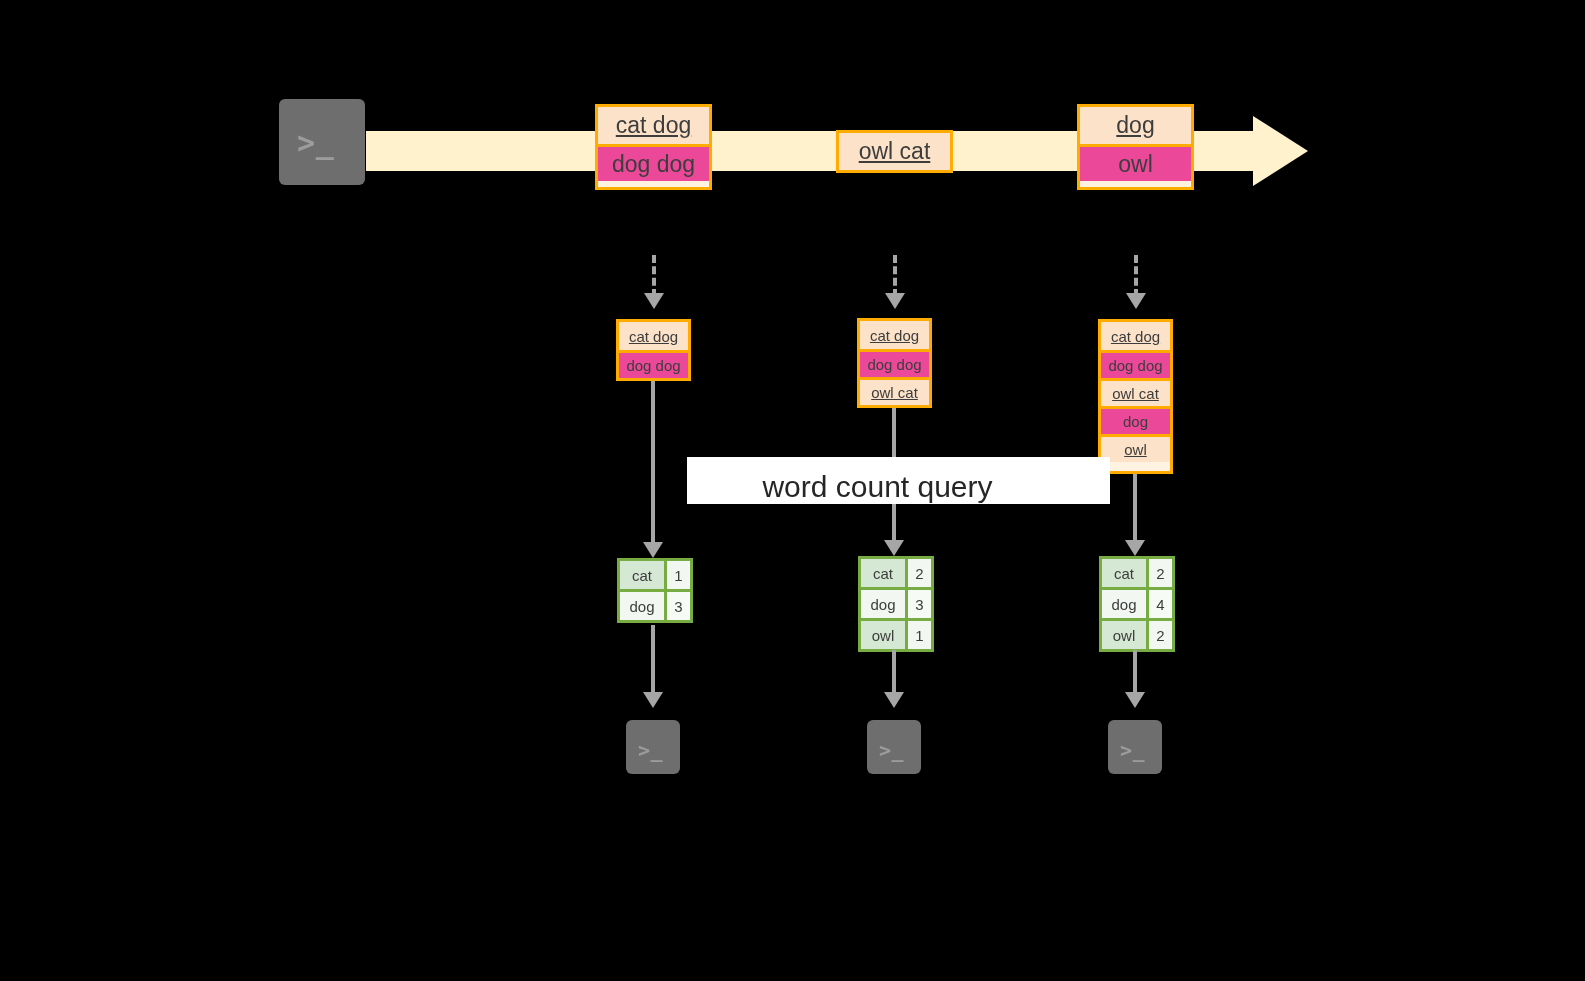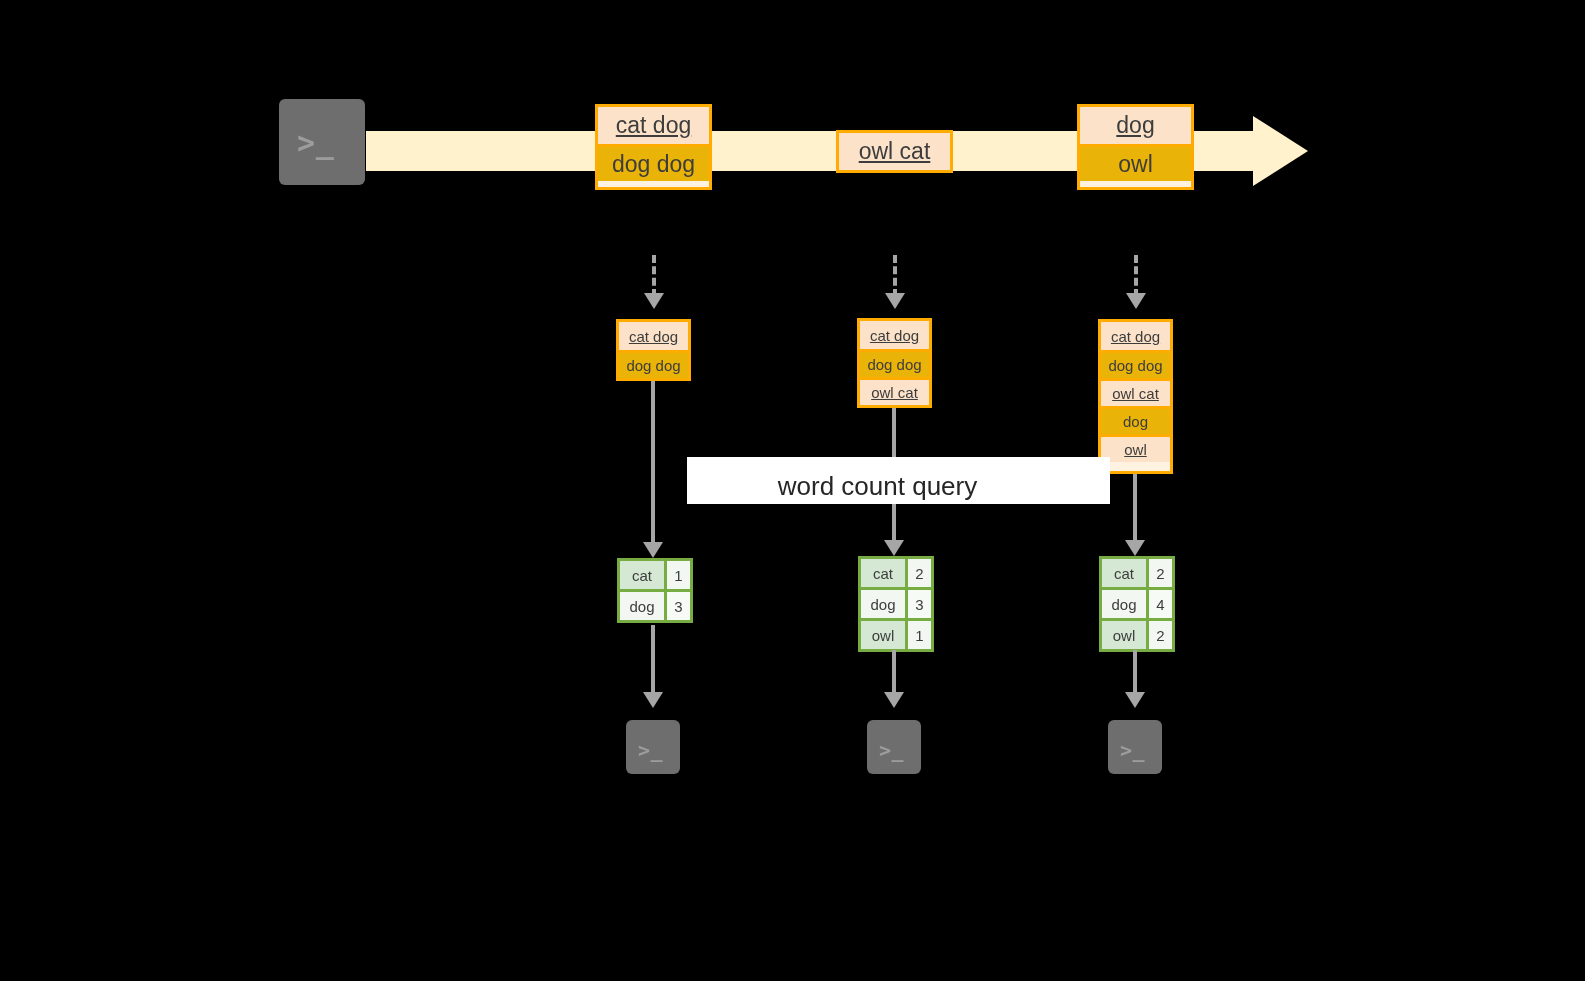--- a/index.html
+++ b/index.html
@@ -86,21 +86,21 @@
   }
   .msg-row {
     box-sizing: border-box;
     display: flex;
     align-items: center;
     justify-content: center;
     color: #3d3d3d;
     white-space: nowrap;
   }
   .msg-row.tint { background: #FCE2C8; text-decoration: underline; }
-  .msg-row.plain { background: #eab308; }
+  .msg-row.plain { background: #ec4899; }
   .msg-row + .msg-row { border-top: 3px solid #FFAB00; }
 
   
   .msg-stack.big .msg-row { height: 37px; font-size: 23px; }
   
   .msg-stack.small .msg-row { height: 28px; font-size: 15px; }
 
   
   .res-table {
     position: absolute;
@@ -150,21 +150,21 @@
     left: 687px;
     top: 457px;
     width: 423px;
     height: 47px;
     background: #FFFFFF;
     display: flex;
     align-items: center;
     justify-content: center;
   }
   .query-band span {
-    font-size: 26px;
+    font-size: 30px;
     color: #262626;
     white-space: nowrap;
     padding-right: 42px;
     margin-top: 12px;
   }
 </style>
 </head>
 <body>
 
 <div id="canvas">

